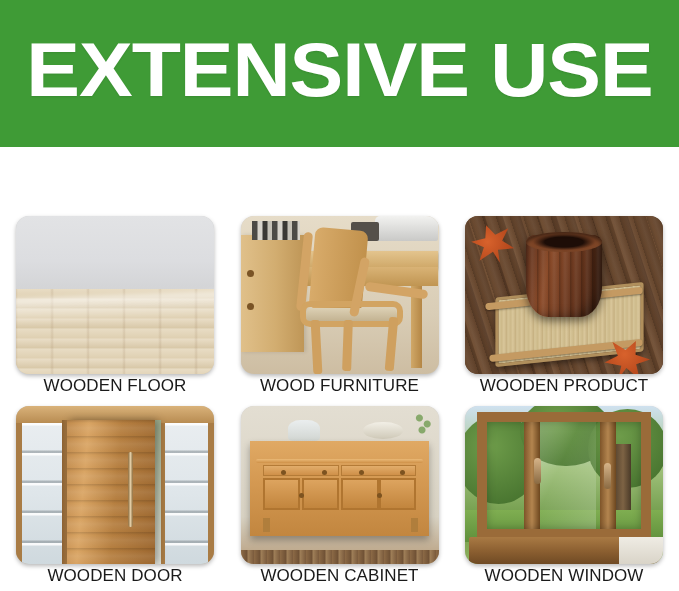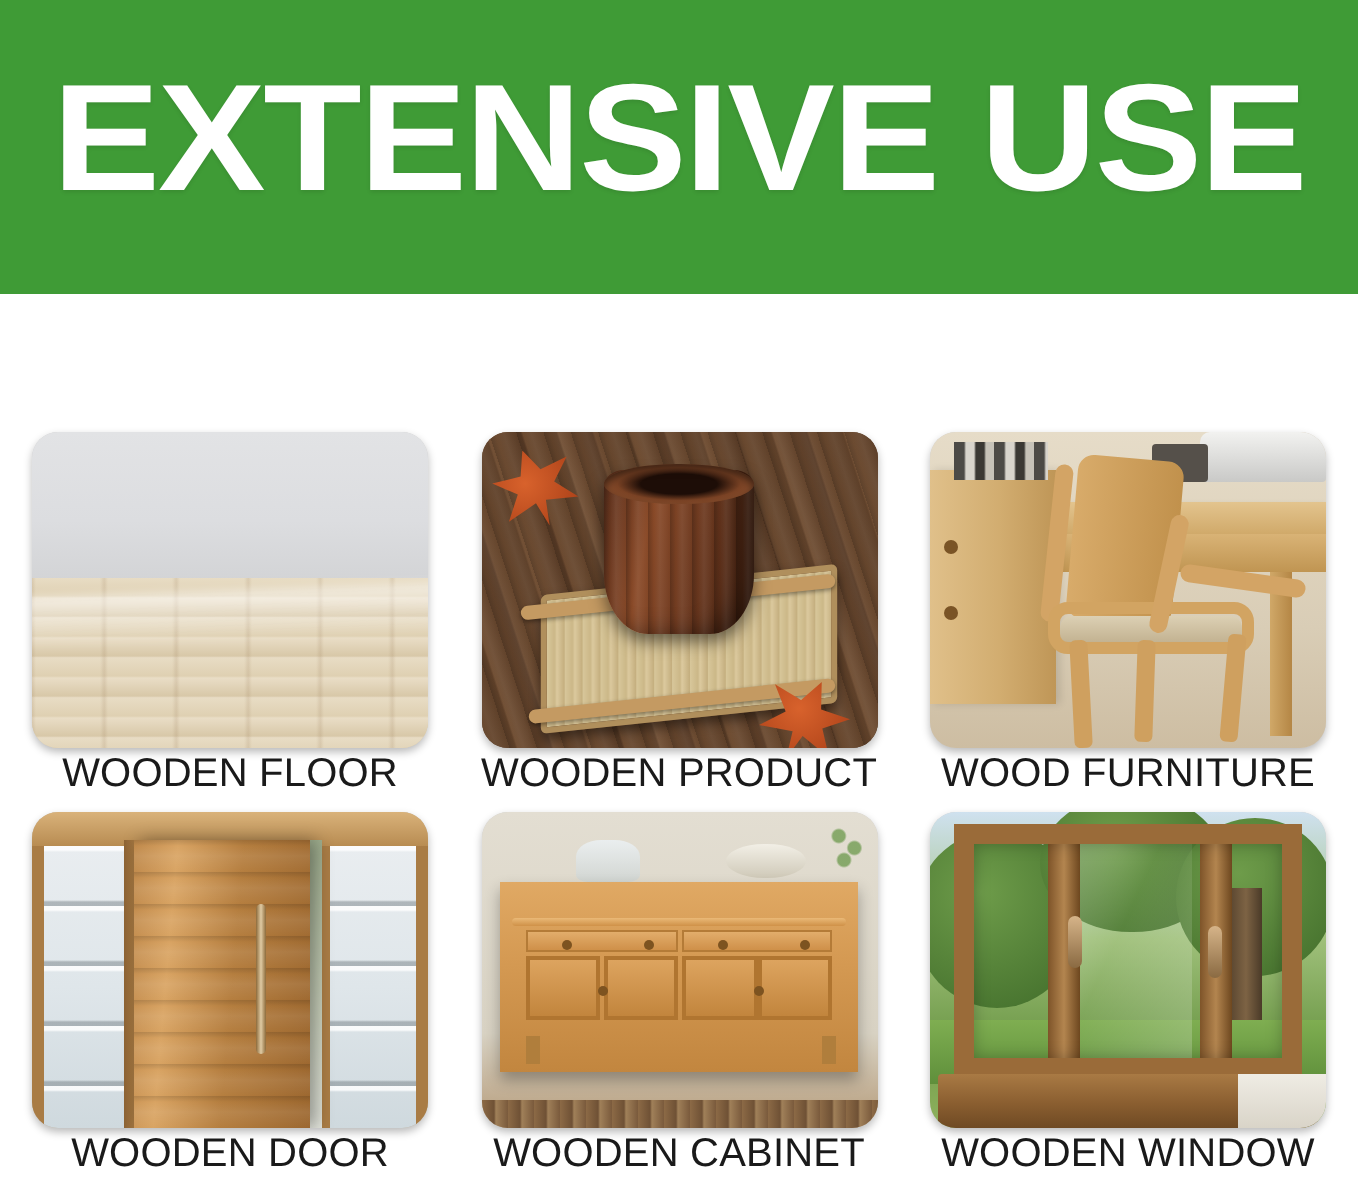--- a/index.html
+++ b/index.html
@@ -76,21 +76,21 @@
     height: 158px;
     border-radius: 13px;
     overflow: hidden;
     position: relative;
     box-shadow: 0 2px 4px rgba(0,0,0,0.28);
     background: #cfcfcf;
   }
   .caption {
     margin-top: 2px;
     font-family: "Liberation Sans", sans-serif;
-    font-size: 20px;
+    font-size: 17px;
     font-weight: normal;
     color: #1a1a1a;
     letter-spacing: 0.1px;
     white-space: nowrap;
     text-align: center;
   }
 
   
   .scene { position: absolute; inset: 0; }
 
@@ -412,38 +412,20 @@
 
     <div class="card">
       <div class="photo">
         <div class="scene">
           <div class="floor-wall"></div>
           <div class="floor-boards"></div>
           <div class="floor-sheen"></div>
         </div>
       </div>
       <div class="caption">WOODEN FLOOR</div>
-    </div>
-
-    <div class="card">
-      <div class="photo">
-        <div class="scene">
-          <div class="planks"></div>
-          <div class="plank-grain"></div>
-          <div class="leaf l1"></div>
-          <div class="tray"></div>
-          <div class="tray-rail r1"></div>
-          <div class="tray-rail r2"></div>
-          <div class="cup"></div>
-          <div class="cup-grain"></div>
-          <div class="cup-rim"></div>
-          <div class="leaf l2"></div>
-        </div>
-      </div>
-      <div class="caption">WOODEN PRODUCT</div>
     </div>
 
     <div class="card">
       <div class="photo">
         <div class="scene">
           <div class="room-bg"></div>
           <div class="monitor"></div>
           <div class="printer-dark"></div>
           <div class="desk-top"></div>
           <div class="desk-apron"></div>
@@ -459,20 +441,38 @@
           <div class="chair-seat"></div>
           <div class="chair-frame"></div>
           <div class="chair-arm"></div>
           <div class="chair-arm2"></div>
           <div class="chair-leg cl1"></div>
           <div class="chair-leg cl2"></div>
           <div class="chair-leg cl3"></div>
         </div>
       </div>
       <div class="caption">WOOD FURNITURE</div>
+    </div>
+
+    <div class="card">
+      <div class="photo">
+        <div class="scene">
+          <div class="planks"></div>
+          <div class="plank-grain"></div>
+          <div class="leaf l1"></div>
+          <div class="tray"></div>
+          <div class="tray-rail r1"></div>
+          <div class="tray-rail r2"></div>
+          <div class="cup"></div>
+          <div class="cup-grain"></div>
+          <div class="cup-rim"></div>
+          <div class="leaf l2"></div>
+        </div>
+      </div>
+      <div class="caption">WOODEN PRODUCT</div>
     </div>
   </div>
 
   <div class="row row-2">
 
     <div class="card">
       <div class="photo">
         <div class="scene">
           <div class="door-bg"></div>
           <div class="side-panel sp-left">

